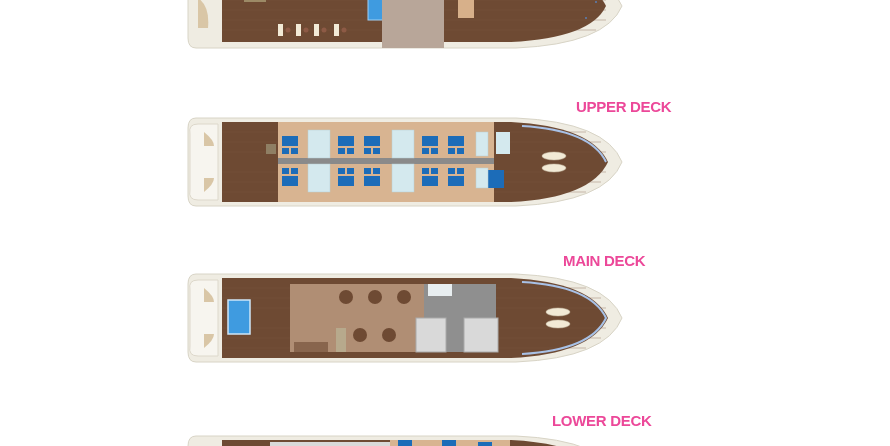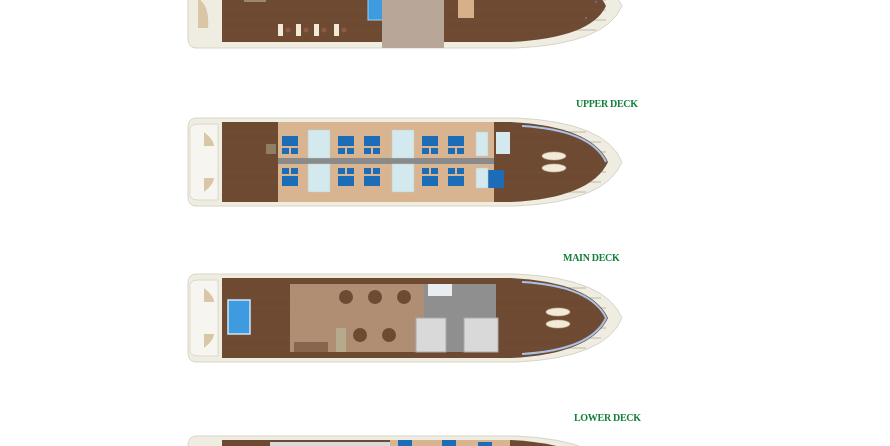--- a/index.html
+++ b/index.html
@@ -1,32 +1,32 @@
 <!DOCTYPE html>
 <html><head>
 <meta charset="utf-8">
 <style>
   html, body { margin: 0; padding: 0; }
   body {
     width: 890px; height: 446px; background: #ffffff; position: relative; overflow: hidden;
     font-family: "Liberation Sans", sans-serif;
   }
   .deck-label {
-    position: absolute; color: #15803d; font-weight: bold; font-size: 10px;
-    font-family: Liberation Serif, serif; letter-spacing: -0.3px; white-space: nowrap;
+    position: absolute; color: #ec4899; font-weight: bold; font-size: 15px;
+    font-family: Liberation Sans, sans-serif; letter-spacing: -0.3px; white-space: nowrap;
   }
   .ship { position: absolute; }
   .ship svg { display: block; }
 </style>
 </head>
 <body>
 
 <div class="deck-label" style="left:576px; top:98px;">UPPER DECK</div>
 <div class="deck-label" style="left:563px; top:252px;">MAIN DECK</div>
-<div class="deck-label" style="left:574px; top:412px;">LOWER DECK</div>
+<div class="deck-label" style="left:552px; top:412px;">LOWER DECK</div>
 
 <div class="ship" style="left:186px; top:-42px;">
   <svg width="440" height="96" viewBox="0 0 440 96">
     <path d="M10 6 H330 Q420 10 436 48 Q420 86 330 90 H10 Q2 90 2 80 V16 Q2 6 10 6 Z" fill="#efece2" stroke="#d8d4c6"></path>
     <path d="M36 12 H325 Q405 16 420 48 Q405 80 325 84 H36 Z" fill="#6e4a33"></path>
     <g stroke="#7a5640" stroke-width="0.6" opacity="0.6">
       <line x1="36" y1="22" x2="410" y2="22"></line>
         <line x1="36" y1="32" x2="420" y2="32"></line>
       <line x1="36" y1="42" x2="420" y2="42"></line>
         <line x1="36" y1="52" x2="420" y2="52"></line>

